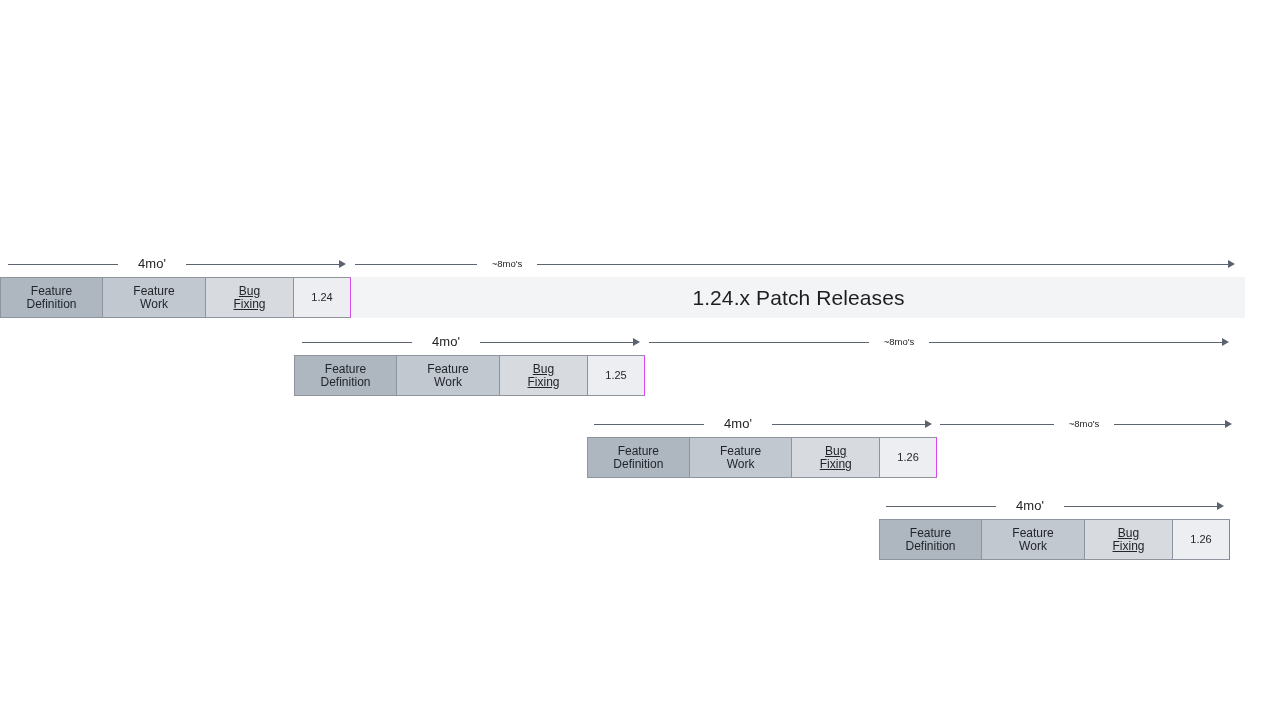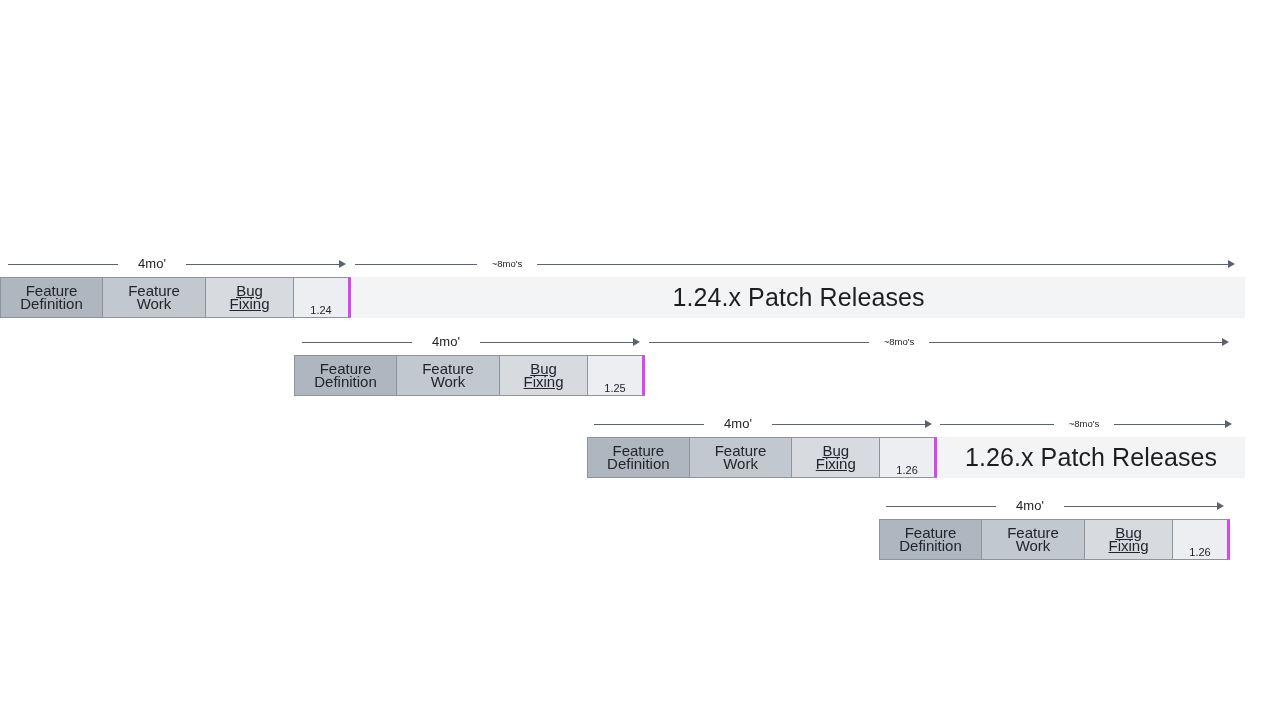--- a/index.html
+++ b/index.html
@@ -33,21 +33,21 @@
   .patch-band {
     position: absolute;
     top: 27px;
     height: 41px;
     background: #f3f4f6;
     display: flex;
     align-items: center;
     justify-content: center;
   }
   .patch-band-label {
-    font-size: 25px;
+    font-size: 21px;
     font-weight: 400;
     color: #1e1e1e;
     letter-spacing: 0.1px;
     white-space: nowrap;
     line-height: 1;
   }
 
   
   .phase-bar {
     position: absolute;
@@ -57,29 +57,28 @@
     box-sizing: border-box;
   }
   .phase-seg {
     box-sizing: border-box;
     border: 1px solid #8d949e;
     border-right: none;
     display: flex;
     flex-direction: column;
     align-items: center;
     justify-content: center;
-    font-size: 15px;
+    font-size: 12px;
     line-height: 12.5px;
     color: #22262b;
     text-align: center;
     white-space: nowrap;
   }
   .phase-seg:last-child {
-    border-right: 3px solid #d946ef;
-    justify-content: flex-end;
+    border-right: 1px solid #d946ef;
   }
   .seg-definition { background: #aeb6c0; }
   .seg-work       { background: #c2c8d0; }
   .seg-fixing     { background: #d7dbe0; text-decoration: underline; }
   .seg-version    {
     background: #eceef1;
     font-size: 11px;
     line-height: 13px;
   }
 
@@ -180,23 +179,20 @@
         <div class="measure-label big" style="left: 144px;">4mo'</div>
       </div>
       <div class="measure" style="left: 649px; width: 580px;">
         <div class="measure-line" style="left: 0px; width: 220px;"></div>
         <div class="measure-line" style="left: 280px; width: 293px;"></div>
         <div class="measure-head" style="left: 573px;"></div>
         <div class="measure-label" style="left: 250px;">~8mo's</div>
       </div>
     </div>
     <div class="release-row" style="left: 0px; top: 410px; width: 1280px;">
-      <div class="patch-band" style="left: 937px; width: 308px;">
-        <div class="patch-band-label">1.26.x Patch Releases</div>
-      </div>
       <div class="phase-bar" style="left: 587px; width: 350px;">
         <div class="phase-seg seg-definition" style="width: 102px;">
           <span>Feature</span>
           <span>Definition</span>
         </div>
         <div class="phase-seg seg-work" style="width: 103px;">
           <span>Feature</span>
           <span>Work</span>
         </div>
         <div class="phase-seg seg-fixing" style="width: 88px;">

